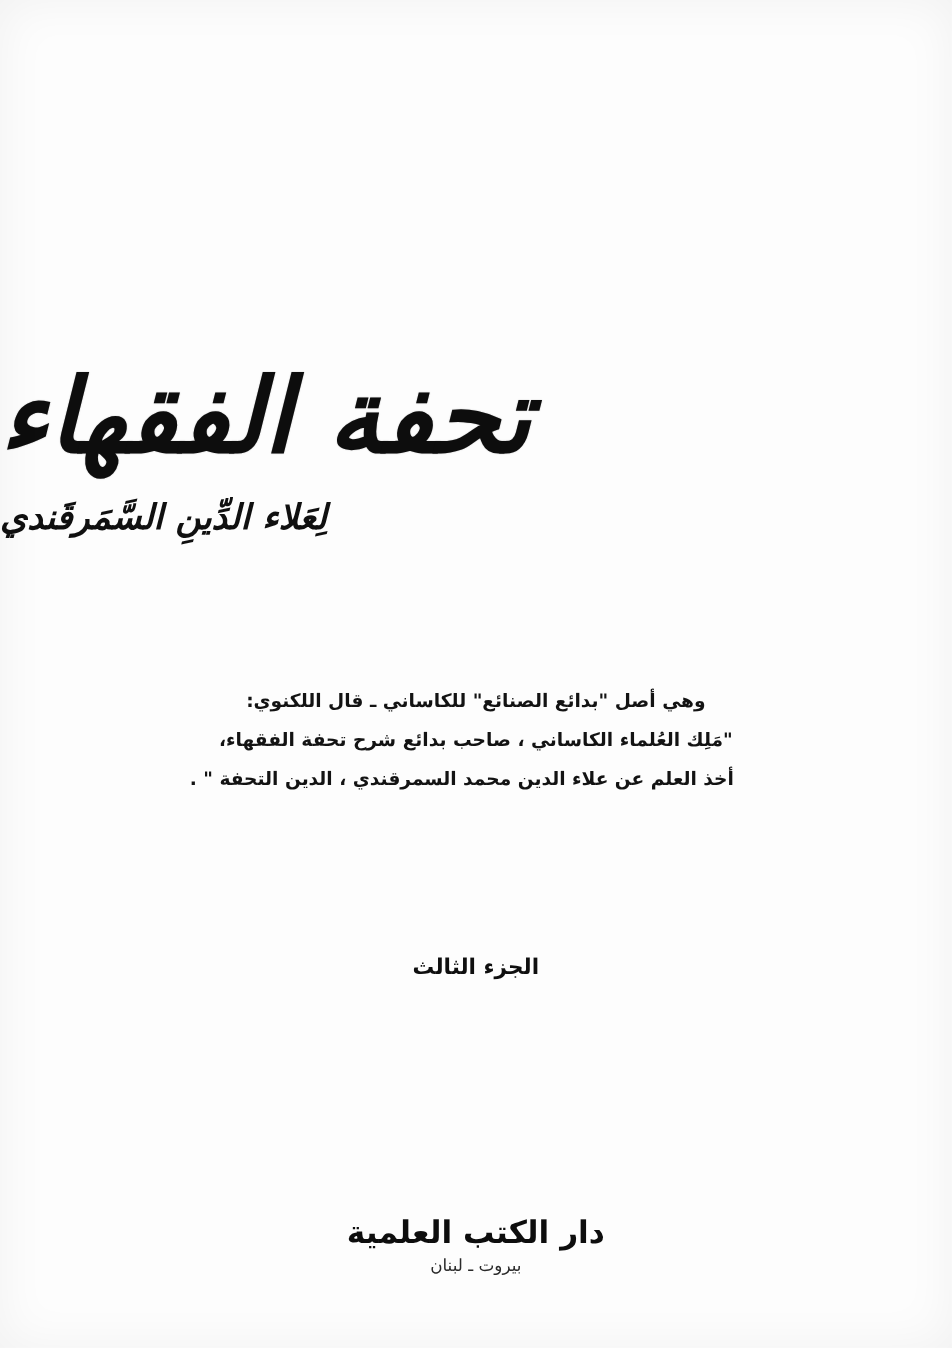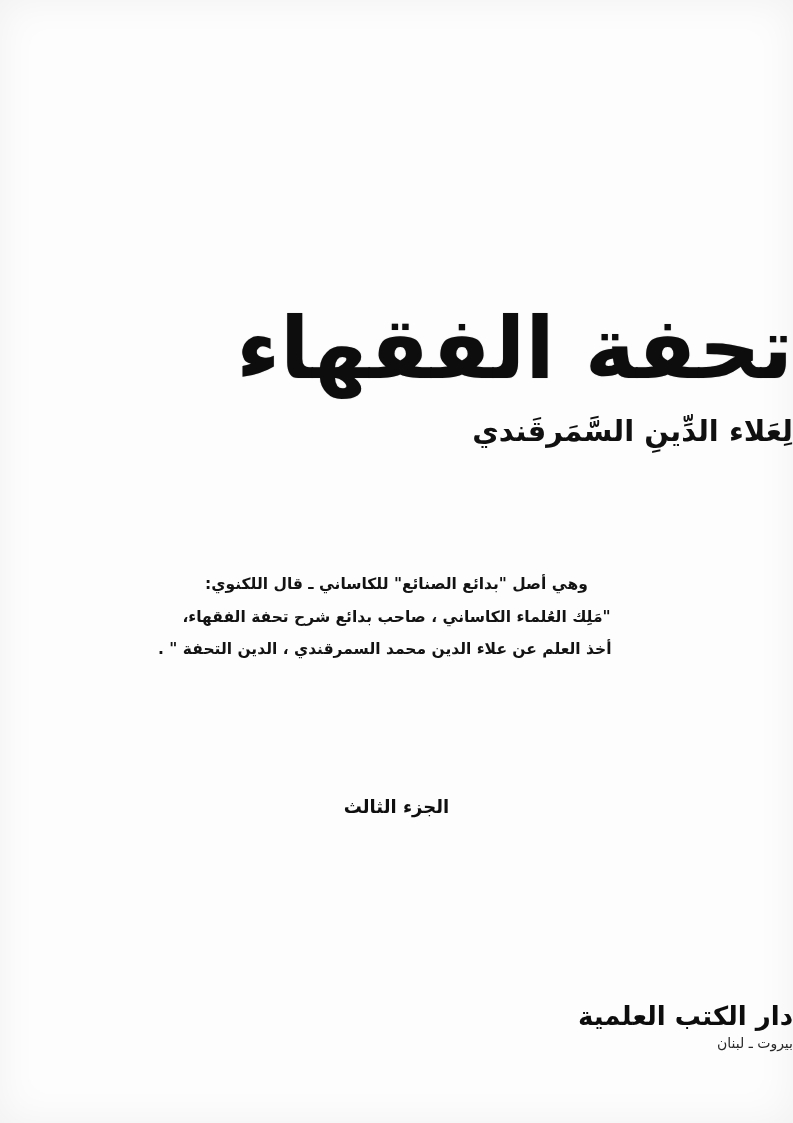--- a/index.html
+++ b/index.html
@@ -30,22 +30,23 @@
   .page::after {
     content: "";
     position: absolute;
     inset: 0;
     pointer-events: none;
     box-shadow: inset 0 0 42px rgba(0,0,0,0.05);
   }
 
   .title-block {
     margin-top: 300px;
-    text-align: right;
+    text-align: left;
     width: 100%;
+    font-style: italic;
   }
 
   .book-title {
     font-family: "DejaVu Sans", sans-serif;
     font-size: 86px;
     font-weight: bold;
     line-height: 1.12;
     letter-spacing: -2px;
     color: #0d0d0d;
     direction: rtl;
@@ -87,23 +88,24 @@
   .volume {
     margin-top: 130px;
     font-size: 18px;
     font-weight: bold;
     direction: rtl;
     color: #0f0f0f;
   }
 
   .publisher-block {
     position: absolute;
-    bottom: 72px;
+    bottom: 60px;
     left: 0;
     right: 0;
+    text-align: center;
     direction: rtl;
   }
 
   .publisher-name {
     font-size: 26px;
     font-weight: bold;
     color: #0d0d0d;
     letter-spacing: -1px;
   }
 

